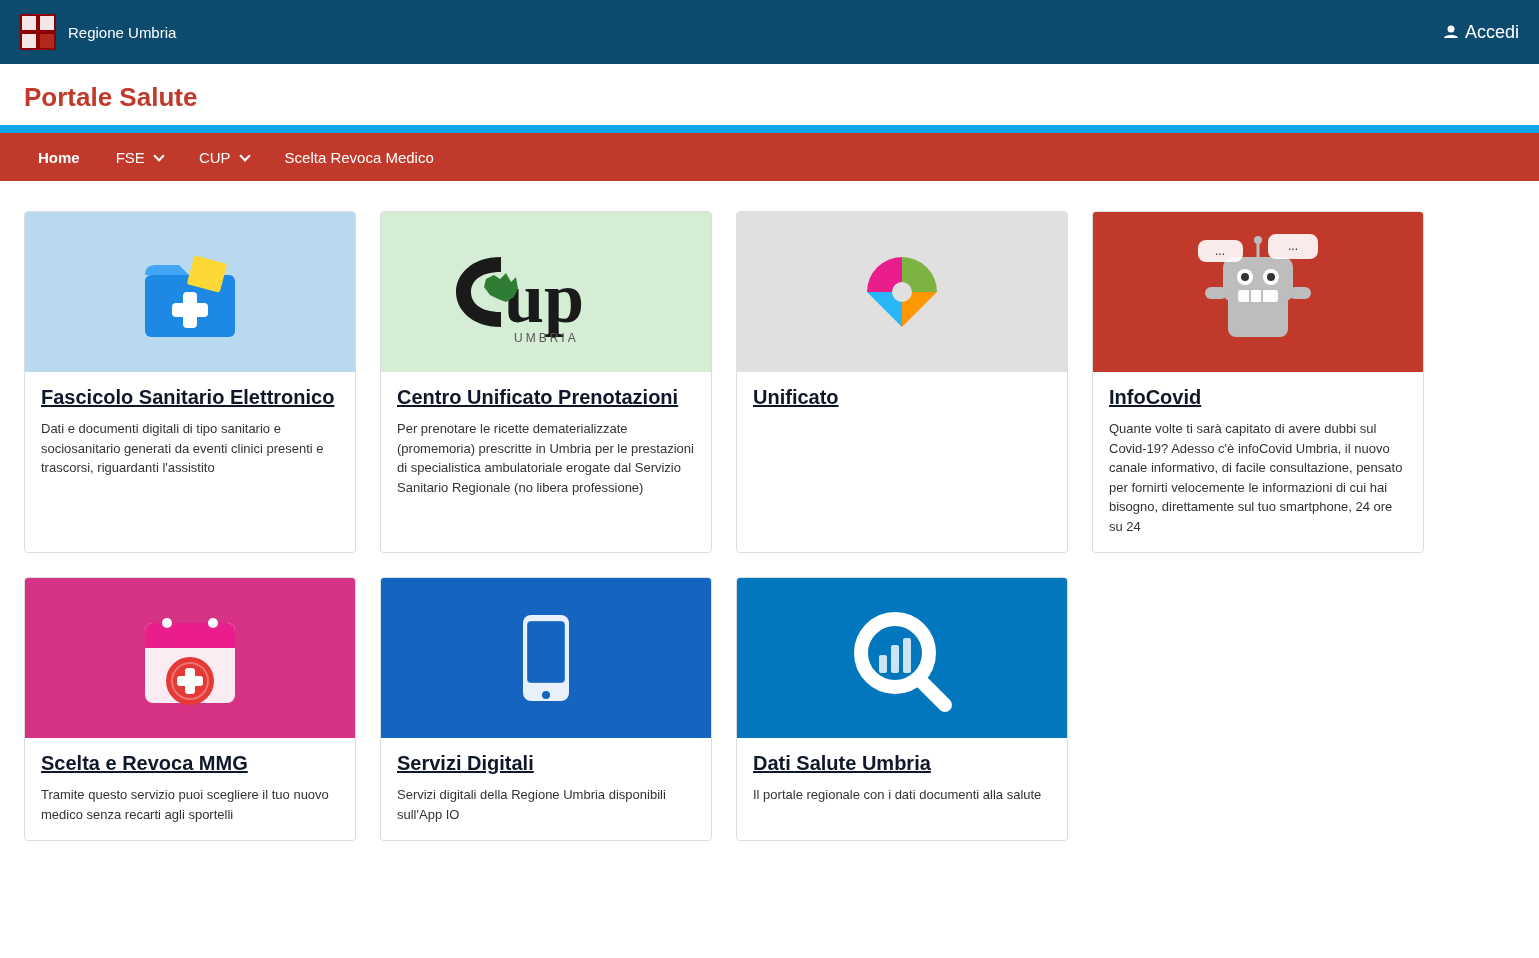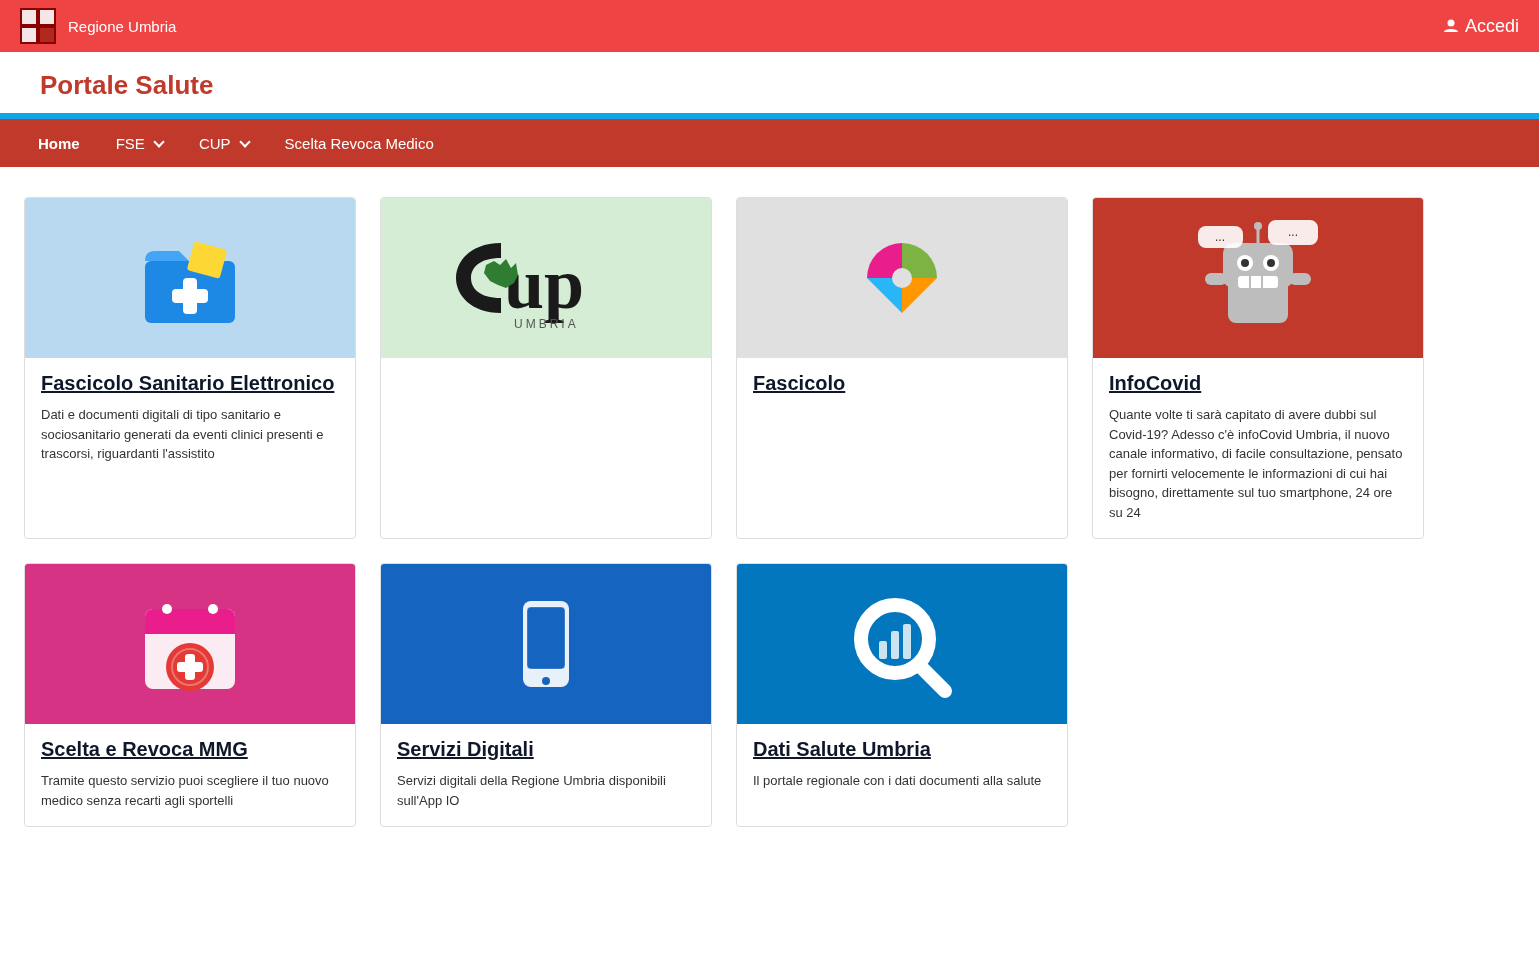--- a/index.html
+++ b/index.html
@@ -1,25 +1,25 @@
 <!DOCTYPE html>
 <html><head>
   <meta charset="utf-8">
   <style>
     * { box-sizing: border-box; margin: 0; padding: 0; }
     body { font-family: Arial, sans-serif; background: #fff; }
 
     
     .topbar {
-      background: #ef4444;
+      background: #0c4a6e;
       color: #fff;
       display: flex;
       align-items: center;
       padding: 0 20px;
-      height: 52px;
+      height: 64px;
     }
     .topbar-logo {
       width: 36px;
       height: 36px;
       margin-right: 12px;
       flex-shrink: 0;
     }
     .topbar-title {
       font-size: 15px;
       color: #fff;
@@ -29,22 +29,22 @@
       font-size: 18px;
       color: #fff;
       display: flex;
       align-items: center;
       gap: 6px;
       cursor: pointer;
     }
 
     
     .page-title-bar {
-      padding: 18px 40px 12px;
-      border-bottom: 6px solid #0ea5e9;
+      padding: 18px 24px 12px;
+      border-bottom: 8px solid #0ea5e9;
     }
     .page-title {
       font-size: 26px;
       font-weight: bold;
       color: #c0392b;
     }
 
     
     .navbar {
       background: #c0392b;
@@ -232,39 +232,43 @@
 
           <path d="M55 20 C25 20 10 38 10 55 C10 72 25 90 55 90 L55 75 C33 75 25 65 25 55 C25 45 33 35 55 35 Z" fill="#1a1a1a"></path>
 
           <text x="58" y="85" font-family="serif" font-size="72" font-weight="bold" fill="#1a1a1a">up</text>
 
           <path d="M40 42 L48 38 L54 42 L60 36 L65 45 L70 40 L72 52 L68 60 L60 65 L52 62 L44 58 L38 50 Z" fill="#2e7d32"></path>
 
           <text x="68" y="105" font-family="Arial" font-size="12" fill="#555" letter-spacing="3">UMBRIA</text>
         </svg>
       </div>
+      <div class="card-body">
+        <div class="card-title">Centro Unificato Prenotazioni</div>
+        <div class="card-desc">Per prenotare le ricette dematerializzate (promemoria) prescritte in Umbria per le prestazioni di specialistica ambulatoriale erogate dal Servizio Sanitario Regionale (no libera professione)</div>
+      </div>
     </div>
 
     <div class="card">
       <div class="card-image sanit-bg">
         <svg width="130" height="110" viewBox="0 0 130 110">
 
           <path d="M65 55 m-35 0 a35 35 0 0 1 35-35 L65 55 Z" fill="#e91e8c"></path>
 
           <path d="M65 55 m35 0 a35 35 0 0 0-35-35 L65 55 Z" fill="#7cb342"></path>
 
           <path d="M65 55 L30 55 L65 90 Z" fill="#29b6f6"></path>
 
           <path d="M65 55 L100 55 L65 90 Z" fill="#ff9800"></path>
 
           <circle cx="65" cy="55" r="10" fill="#e0e0e0"></circle>
         </svg>
       </div>
       <div class="card-body">
-        <div class="card-title">Fascicolo</div>
+        <div class="card-title">Unificato</div>
       </div>
     </div>
 
     <div class="card">
       <div class="card-image info-bg">
         <svg width="150" height="120" viewBox="0 0 150 120">
 
           <rect x="45" y="55" width="60" height="50" rx="8" fill="#bdbdbd"></rect>
 
           <rect x="40" y="25" width="70" height="45" rx="10" fill="#bdbdbd"></rect>

